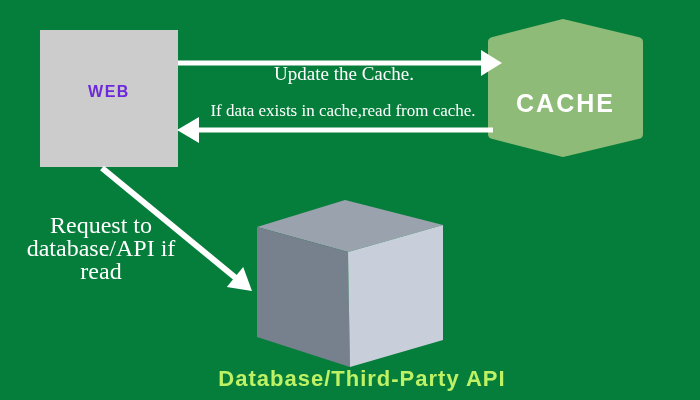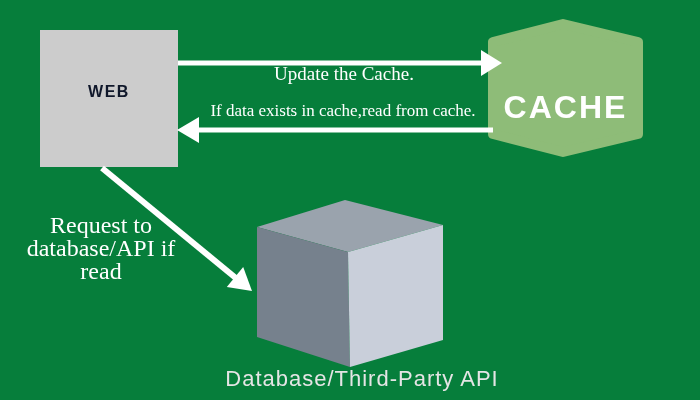--- a/index.html
+++ b/index.html
@@ -11,32 +11,32 @@
     font-family:"Liberation Sans",sans-serif;
   }
   .arrows{position:absolute;left:0;top:0;width:700px;height:400px;z-index:3;pointer-events:none;}
   .webapp{
     position:absolute;left:40px;top:30px;width:138px;height:137px;
     background:#cccccc;z-index:2;
     display:flex;flex-direction:column;align-items:center;justify-content:center;
     padding-bottom:15px;box-sizing:border-box;
   }
   .webapp-line{
-    color:#0f172a;font-weight:bold;font-size:16px;letter-spacing:1.5px;
+    color:#6d28d9;font-weight:bold;font-size:16px;letter-spacing:1.5px;
     line-height:17px;text-align:center;
   }
   .cache-svg{position:absolute;left:486px;top:18px;width:160px;height:142px;z-index:2;}
   .cache-label{
     position:absolute;left:493px;top:89px;width:145px;z-index:4;
-    text-align:center;color:#ffffff;font-weight:bold;font-size:32px;letter-spacing:2px;
+    text-align:center;color:#ffffff;font-weight:bold;font-size:25px;letter-spacing:2px;
   }
   .cube-svg{position:absolute;left:250px;top:195px;width:200px;height:180px;z-index:2;}
   .db-label{
     position:absolute;left:112px;top:366px;width:500px;z-index:4;
-    text-align:center;color:#e5e5e5;font-weight:normal;font-size:22px;letter-spacing:1px;
+    text-align:center;color:#bef264;font-weight:bold;font-size:22px;letter-spacing:1px;
   }
   .edge-label{
     position:absolute;z-index:4;color:#ffffff;text-align:center;
     font-family:"Liberation Serif",serif;
   }
   .lbl-update{left:244px;top:38px;width:200px;font-size:19px;margin-top:25px;}
   .lbl-read{left:175px;top:101px;width:336px;font-size:17px;}
   .lbl-request{left:8px;top:214px;width:186px;font-size:24px;line-height:23px;}
 </style>
 </head>

